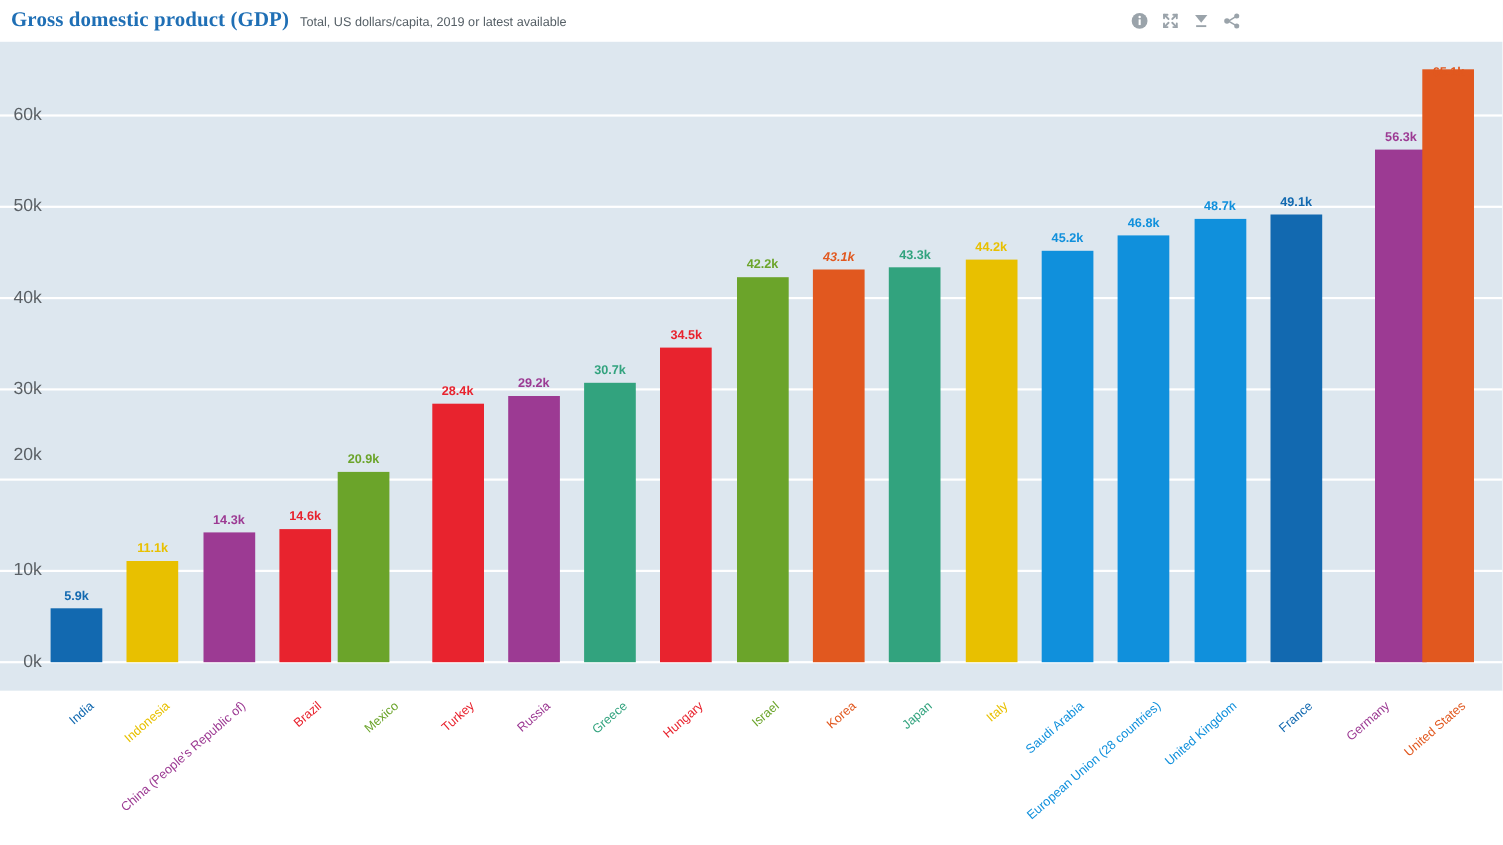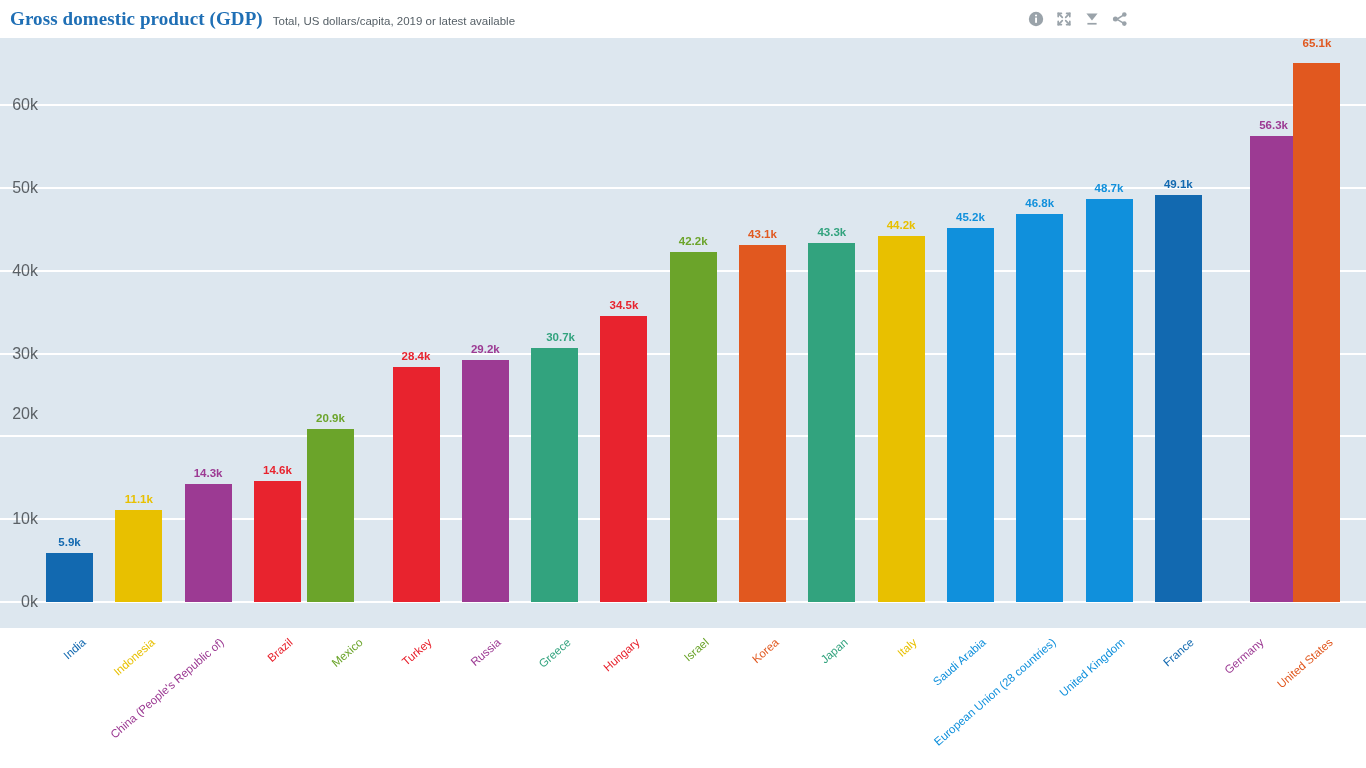--- a/index.html
+++ b/index.html
@@ -228,33 +228,33 @@
           <div class="bar-value" style="bottom: 178.122px; color: rgb(107, 164, 42);">20.9k</div>
         </div>
         <div class="bar" style="left: 392.5px; height: 265.247px;">
           <div class="bar-rect" style="height: 235.247px; background: rgb(232, 35, 46);"></div>
           <div class="bar-value" style="bottom: 240.247px; color: rgb(232, 35, 46);">28.4k</div>
         </div>
         <div class="bar" style="left: 461.8px; height: 271.873px;">
           <div class="bar-rect" style="height: 241.873px; background: rgb(156, 58, 147);"></div>
           <div class="bar-value" style="bottom: 246.873px; color: rgb(156, 58, 147);">29.2k</div>
         </div>
-        <div class="bar" style="left: 531.1px; height: 284.298px; padding-left: 12px;">
+        <div class="bar" style="left: 531.1px; height: 284.298px;">
           <div class="bar-rect" style="height: 254.298px; background: rgb(50, 163, 126);"></div>
           <div class="bar-value" style="bottom: 259.298px; color: rgb(50, 163, 126);">30.7k</div>
         </div>
         <div class="bar" style="left: 600.4px; height: 315.775px;">
           <div class="bar-rect" style="height: 285.775px; background: rgb(232, 35, 46);"></div>
           <div class="bar-value" style="bottom: 290.775px; color: rgb(232, 35, 46);">34.5k</div>
         </div>
         <div class="bar" style="left: 669.7px; height: 379.557px;">
           <div class="bar-rect" style="height: 349.557px; background: rgb(107, 164, 42);"></div>
           <div class="bar-value" style="bottom: 354.557px; color: rgb(107, 164, 42);">42.2k</div>
         </div>
-        <div class="bar" style="left: 739px; height: 387.012px;">
+        <div class="bar" style="left: 739px; height: 387.012px; font-style: italic;">
           <div class="bar-rect" style="height: 357.012px; background: rgb(225, 88, 31);"></div>
           <div class="bar-value" style="bottom: 362.012px; color: rgb(225, 88, 31);">43.1k</div>
         </div>
         <div class="bar" style="left: 808.3px; height: 388.668px;">
           <div class="bar-rect" style="height: 358.668px; background: rgb(50, 163, 126);"></div>
           <div class="bar-value" style="bottom: 363.668px; color: rgb(50, 163, 126);">43.3k</div>
         </div>
         <div class="bar" style="left: 877.6px; height: 396.123px;">
           <div class="bar-rect" style="height: 366.123px; background: rgb(232, 192, 0);"></div>
           <div class="bar-value" style="bottom: 371.123px; color: rgb(232, 192, 0);">44.2k</div>
@@ -274,21 +274,21 @@
         <div class="bar" style="left: 1154.8px; height: 436.712px;">
           <div class="bar-rect" style="height: 406.712px; background: rgb(18, 105, 176);"></div>
           <div class="bar-value" style="bottom: 411.712px; color: rgb(18, 105, 176);">49.1k</div>
         </div>
         <div class="bar" style="left: 1224.1px; height: 496.352px; margin-left: 26px;">
           <div class="bar-rect" style="height: 466.352px; background: rgb(156, 58, 147);"></div>
           <div class="bar-value" style="bottom: 471.352px; color: rgb(156, 58, 147);">56.3k</div>
         </div>
         <div class="bar" style="left: 1293.4px; height: 569.245px;">
           <div class="bar-rect" style="height: 539.245px; background: rgb(225, 88, 31);"></div>
-          <div class="bar-value" style="bottom: 553px; color: rgb(225, 88, 31);">65.1k</div>
+          <div class="bar-value" style="bottom: 530px; color: rgb(225, 88, 31);">65.1k</div>
         </div>
       </div>
   </div>
 
   <div class="xaxis" id="xaxis">
       <div class="xlabel" style="left: 79.5px; color: rgb(18, 105, 176);">India</div>
       <div class="xlabel" style="left: 148.8px; color: rgb(232, 192, 0);">Indonesia</div>
       <div class="xlabel" style="left: 218.1px; color: rgb(156, 58, 147);">China (People's Republic of)</div>
       <div class="xlabel" style="left: 287.4px; color: rgb(232, 35, 46);">Brazil</div>
       <div class="xlabel" style="left: 356.7px; color: rgb(107, 164, 42);">Mexico</div>

